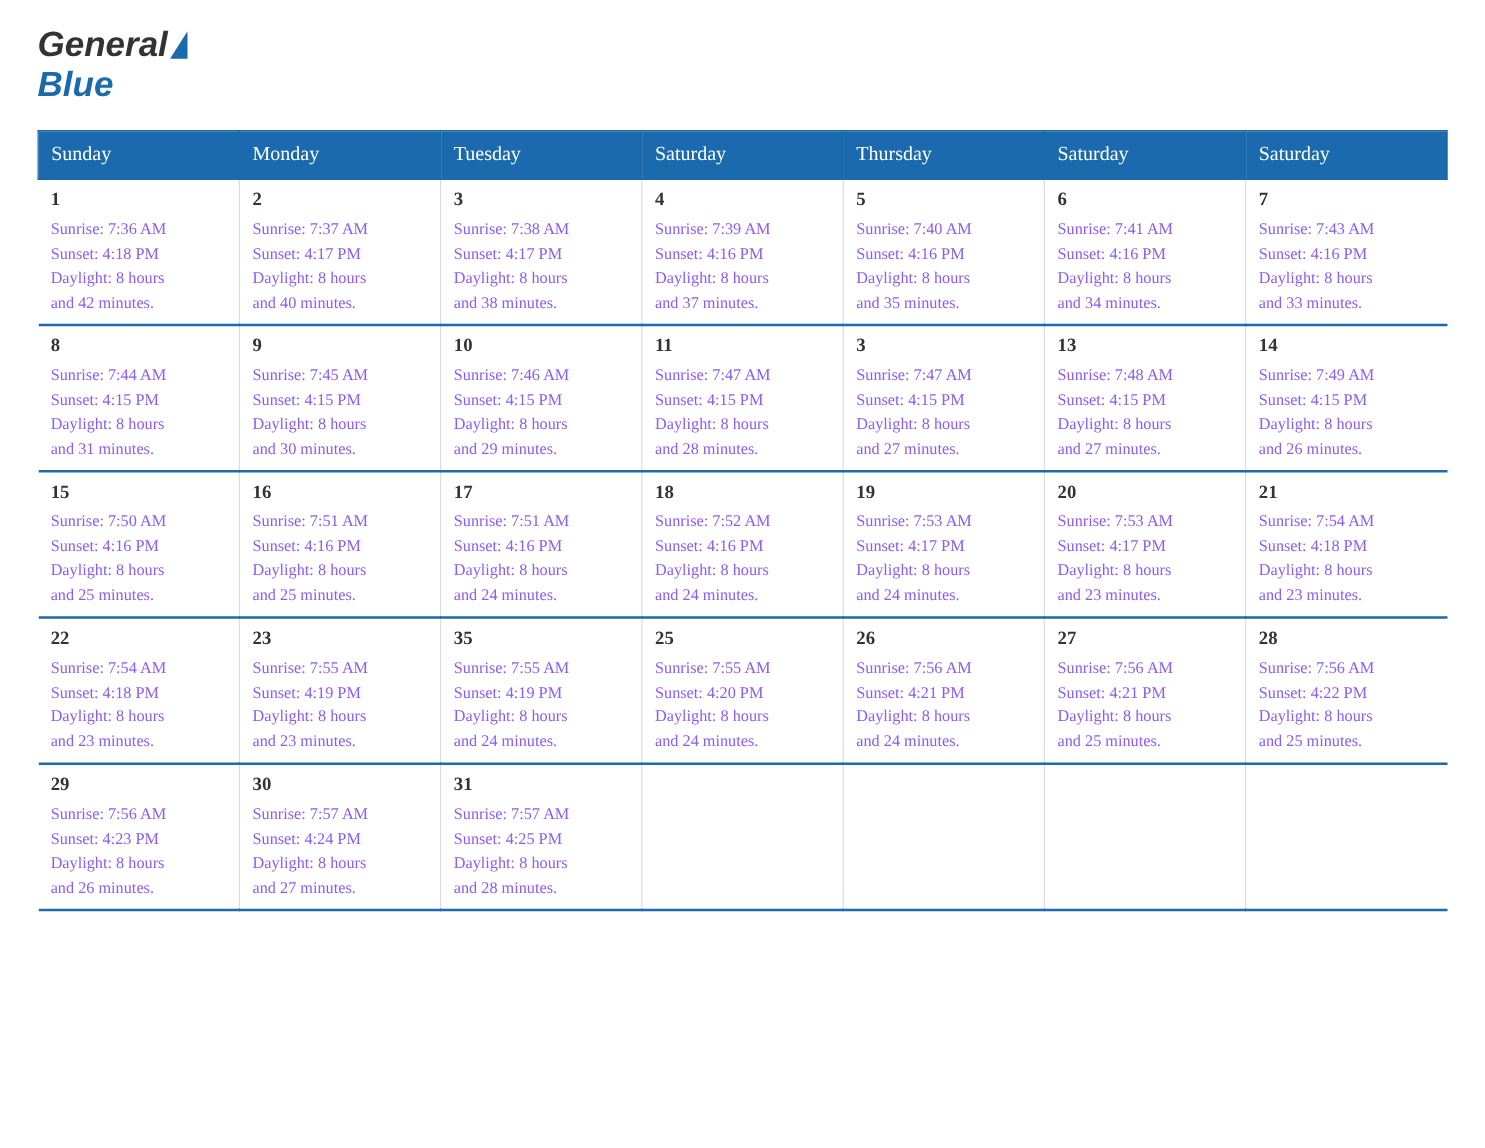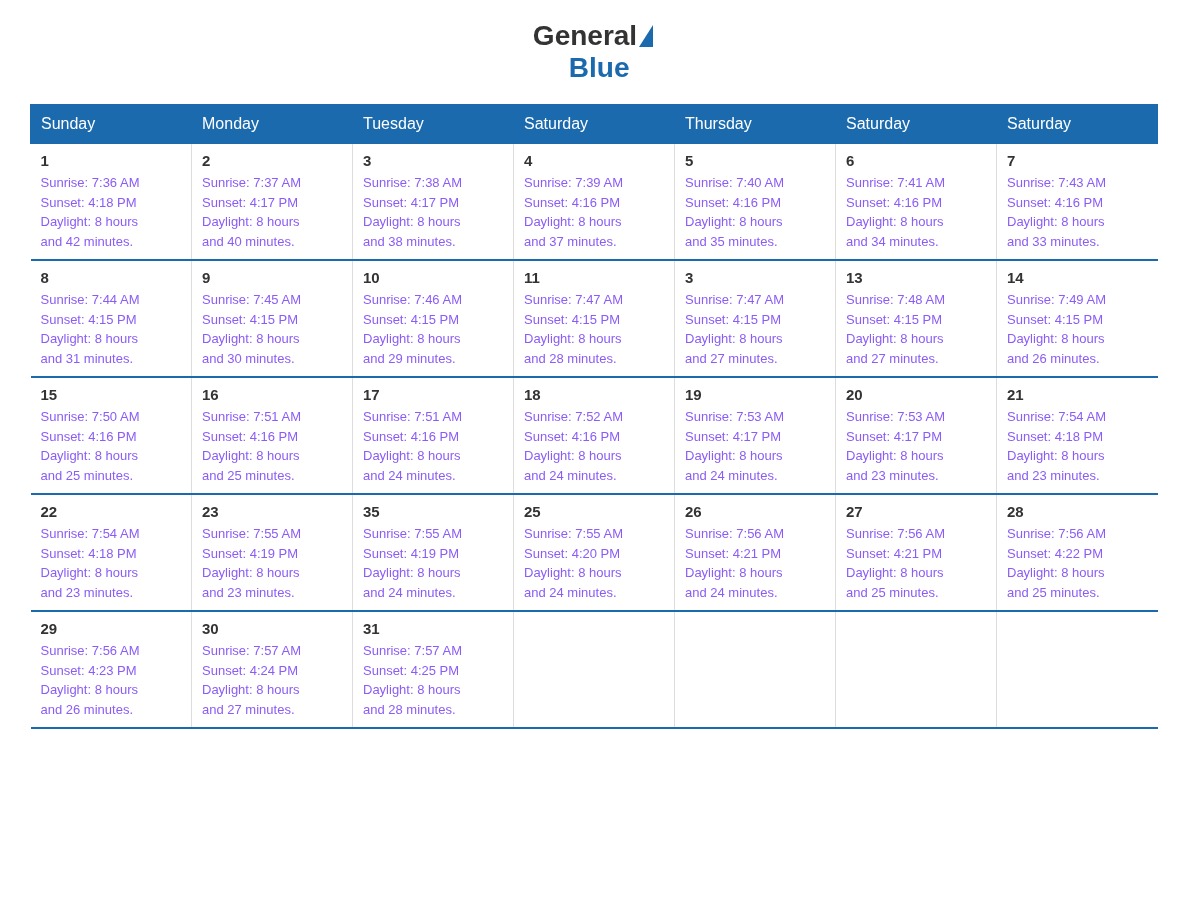--- a/index.html
+++ b/index.html
@@ -5,23 +5,24 @@
     * { box-sizing: border-box; margin: 0; padding: 0; }
     body {
       font-family: Arial, sans-serif;
       background: #fff;
       padding: 20px 30px;
       width: 1188px;
       min-height: 918px;
     }
     .header {
       display: flex;
-      justify-content: center;
+      justify-content: flex-start;
       align-items: flex-start;
       margin-bottom: 20px;
+      font-style: italic;
     }
     .logo {
       display: flex;
       flex-direction: column;
       align-items: flex-start;
     }
     .logo-text {
       display: flex;
       align-items: center;
       font-size: 28px;
@@ -35,39 +36,39 @@
       border-left: 14px solid transparent;
       border-bottom: 22px solid #1a6aad;
       display: inline-block;
       margin: 0 2px;
       vertical-align: middle;
     }
     .logo-blue {
       color: #1a6aad;
       font-size: 28px;
       font-weight: bold;
-      margin-left: 36px;
     }
     .title-block {
       text-align: right;
     }
     .month-title {
       font-size: 52px;
       font-weight: bold;
       color: #222;
       line-height: 1.1;
     }
     .location {
       font-size: 24px;
       color: #555;
       margin-top: 4px;
     }
     table {
       width: 100%;
       border-collapse: collapse;
+      font-family: Liberation Serif, serif;
     }
     thead tr {
       background-color: #1a6aad;
     }
     thead th {
       color: #fff;
       font-size: 16px;
       font-weight: normal;
       padding: 10px 10px;
       text-align: left;

